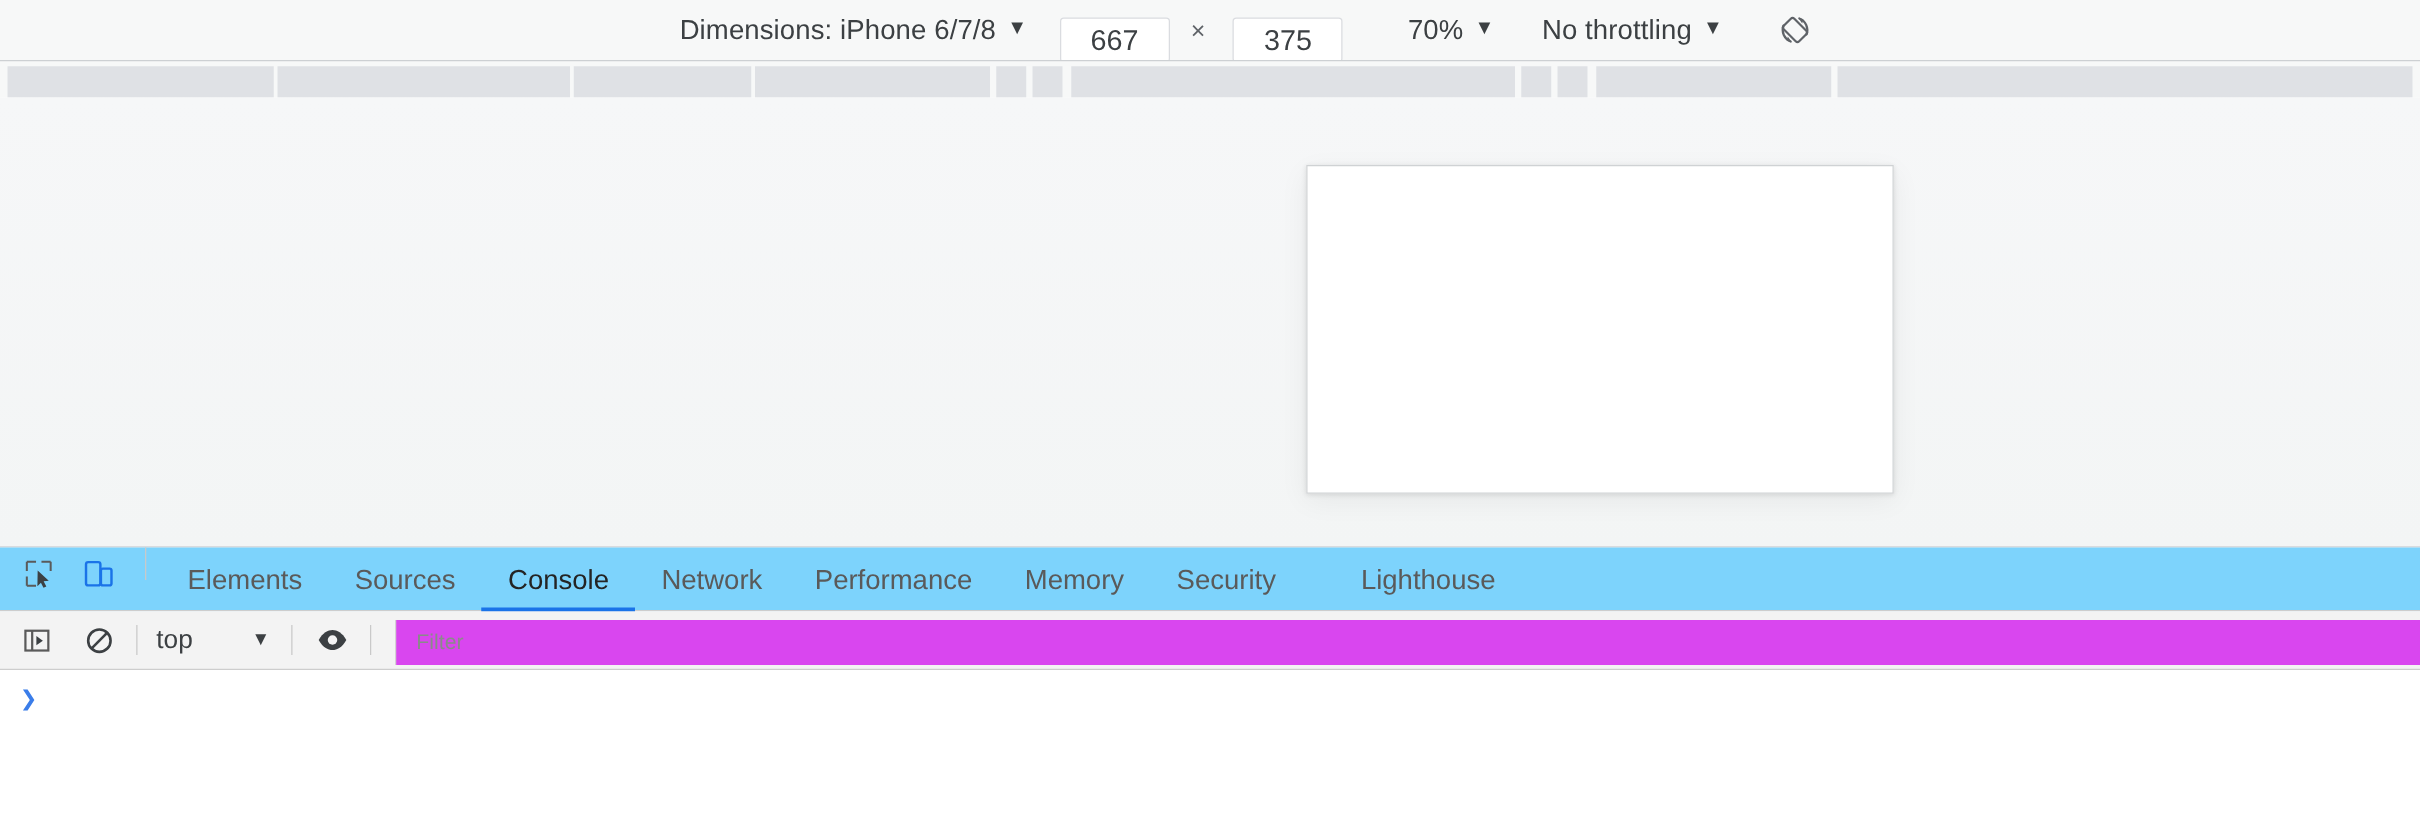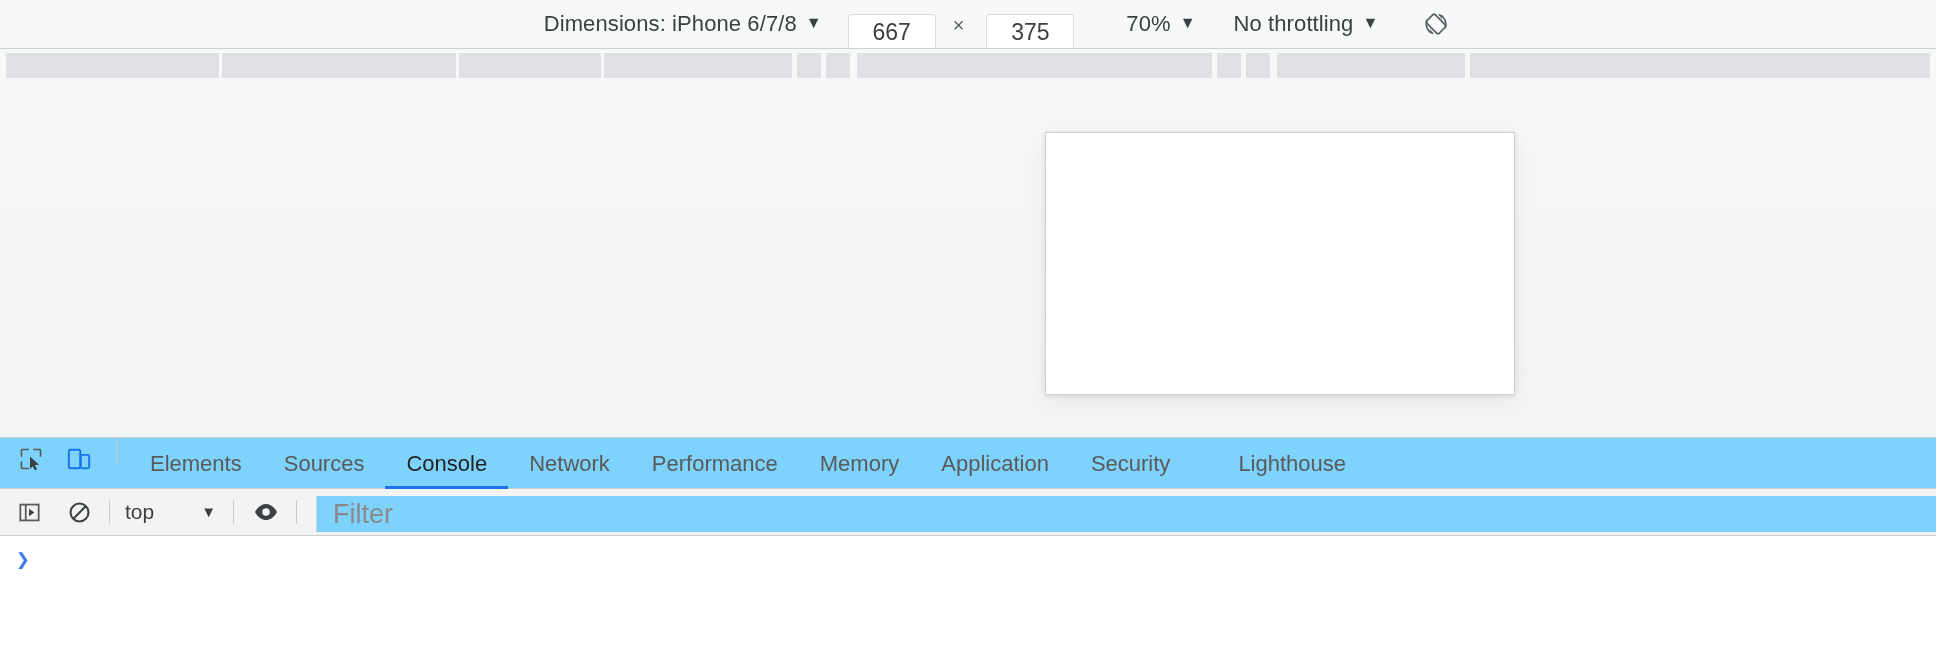--- a/index.html
+++ b/index.html
@@ -225,23 +225,23 @@
   #context-select .caret { font-size: 15px; margin-left: 10px; }
   #eye-button { margin-left: 2px; }
   #filter-input {
     flex: 1;
     height: 36px;
     margin: 4px 0 0 10px;
     border: 1px solid #d3d3d3;
     border-top: none;
     border-right: none;
     border-bottom: none;
-    background: #7dd3fc;
+    background: #d946ef;
     font-family: "Liberation Sans", sans-serif;
-    font-size: 27px;
+    font-size: 17px;
     color: #3c4043;
     padding: 0 0 0 16px;
     box-sizing: border-box;
     outline: none;
   }
   #filter-input::placeholder { color: #8a8a8a; opacity: 1; }
 
   
   #console-messages {
     position: relative;
@@ -390,23 +390,20 @@
     </div>
     <div class="panel-tab" id="tab-network">
       <span>Network</span>
     </div>
     <div class="panel-tab" id="tab-performance">
       <span>Performance</span>
     </div>
     <div class="panel-tab" id="tab-memory">
       <span>Memory</span>
     </div>
-    <div class="panel-tab" id="tab-application">
-      <span>Application</span>
-    </div>
     <div class="panel-tab" id="tab-security">
       <span>Security</span>
     </div>
     <div class="panel-tab" id="tab-lighthouse">
       <span>Lighthouse</span>
     </div>
 
   </div>
 
   <div id="console-toolbar">

